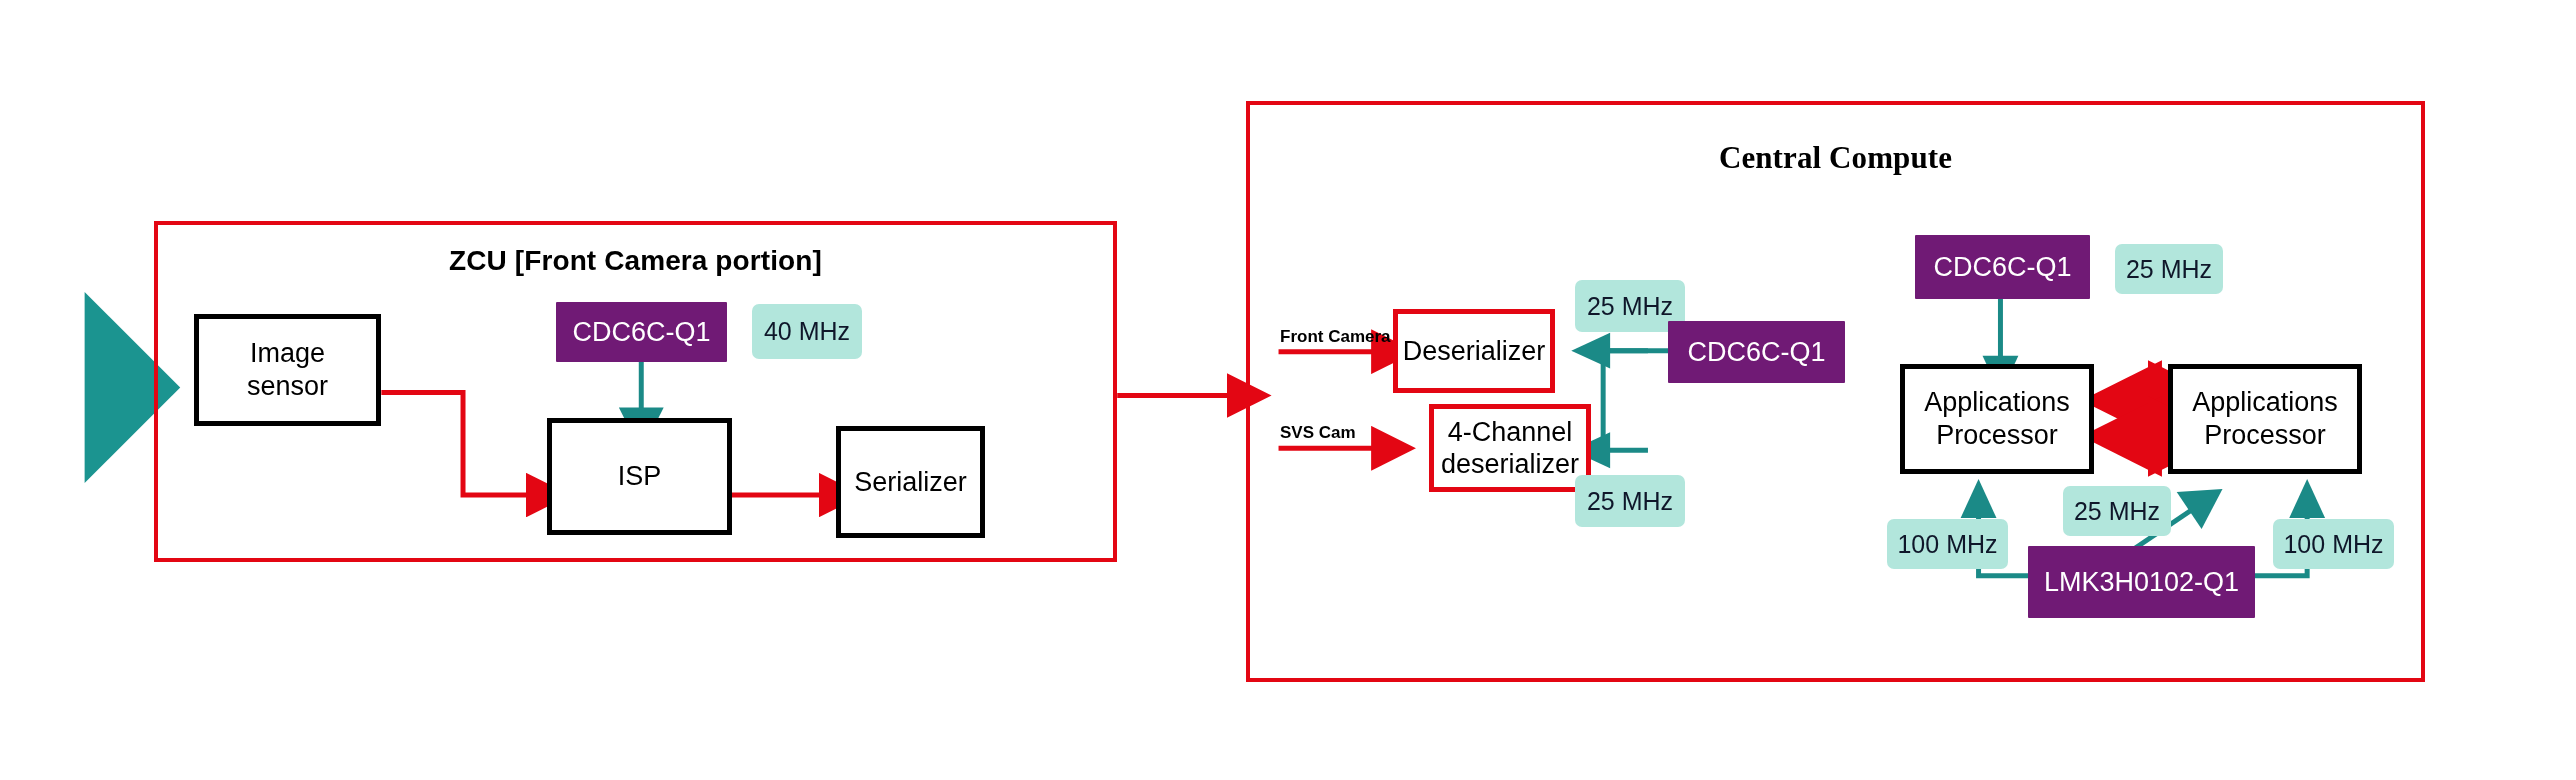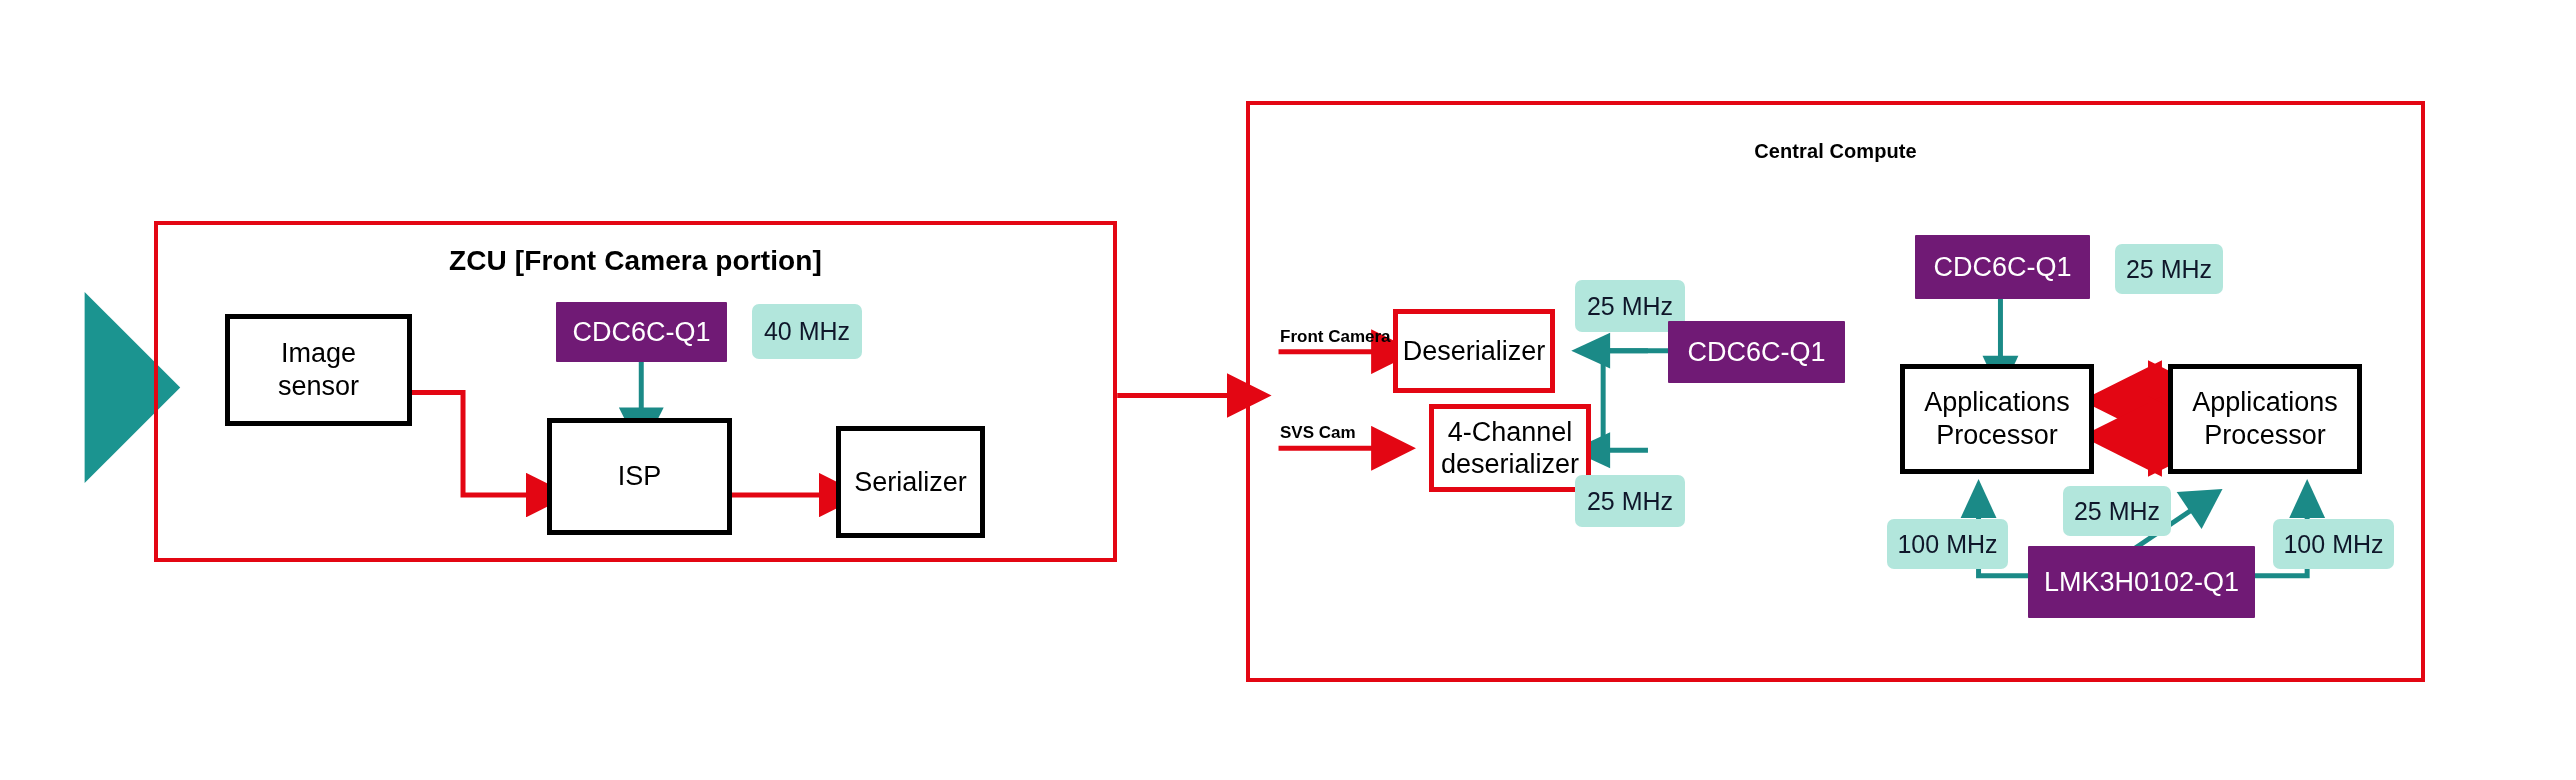--- a/index.html
+++ b/index.html
@@ -140,21 +140,21 @@
     <polygon points="2317,481 2299,520 2335,520" fill="#1b8a87"></polygon>
 
     <path d="M2124,564 L2201,512" fill="none" stroke="#1b8a87" stroke-width="5"></path>
     <polygon points="2232,491 2186,494 2211,531" fill="#1b8a87"></polygon>
   </svg>
 
   <div class="abs panel" style="left:154px;top:221px;width:963px;height:341px;">
     <div class="panel-title" style="top:20px;font-size:28px;">ZCU [Front Camera portion]</div>
   </div>
 
-  <div class="abs blk" style="left:194px;top:314px;width:187px;height:112px;margin-left:31px;">
+  <div class="abs blk" style="left:194px;top:314px;width:187px;height:112px;">
     <span style="display:block;">
       <span>Image</span><br>
       <span>sensor</span>
     </span>
   </div>
 
   <div class="abs chip" style="left:556px;top:302px;width:171px;height:60px;">
     <span>CDC6C-Q1</span>
   </div>
 
@@ -164,21 +164,21 @@
 
   <div class="abs blk" style="left:547px;top:418px;width:185px;height:117px;">
     <span>ISP</span>
   </div>
 
   <div class="abs blk" style="left:836px;top:426px;width:149px;height:112px;">
     <span>Serializer</span>
   </div>
 
   <div class="abs panel" style="left:1246px;top:101px;width:1179px;height:581px;">
-    <div class="panel-title" style="top:35px;font-size:20px;">Central Compute</div>
+    <div class="panel-title" style="top:35px;font-size:31px;font-family:Liberation Serif, serif;">Central Compute</div>
   </div>
 
   <div class="abs port-label" style="left:1280px;top:327px;">Front Camera</div>
   <div class="abs port-label" style="left:1280px;top:423px;">SVS Cam</div>
 
   <div class="abs blk-red" style="left:1393px;top:309px;width:162px;height:84px;">
     <span>Deserializer</span>
   </div>
 
   <div class="abs blk-red" style="left:1429px;top:404px;width:162px;height:88px;">

